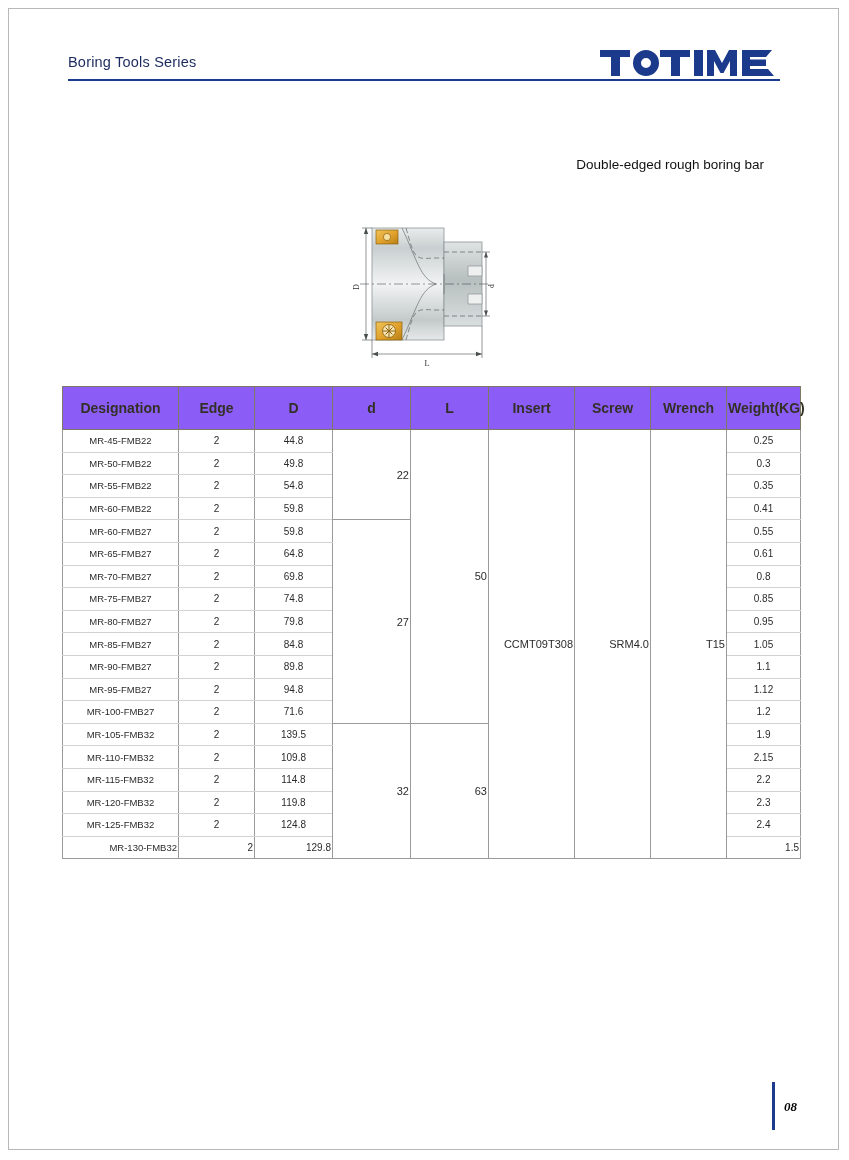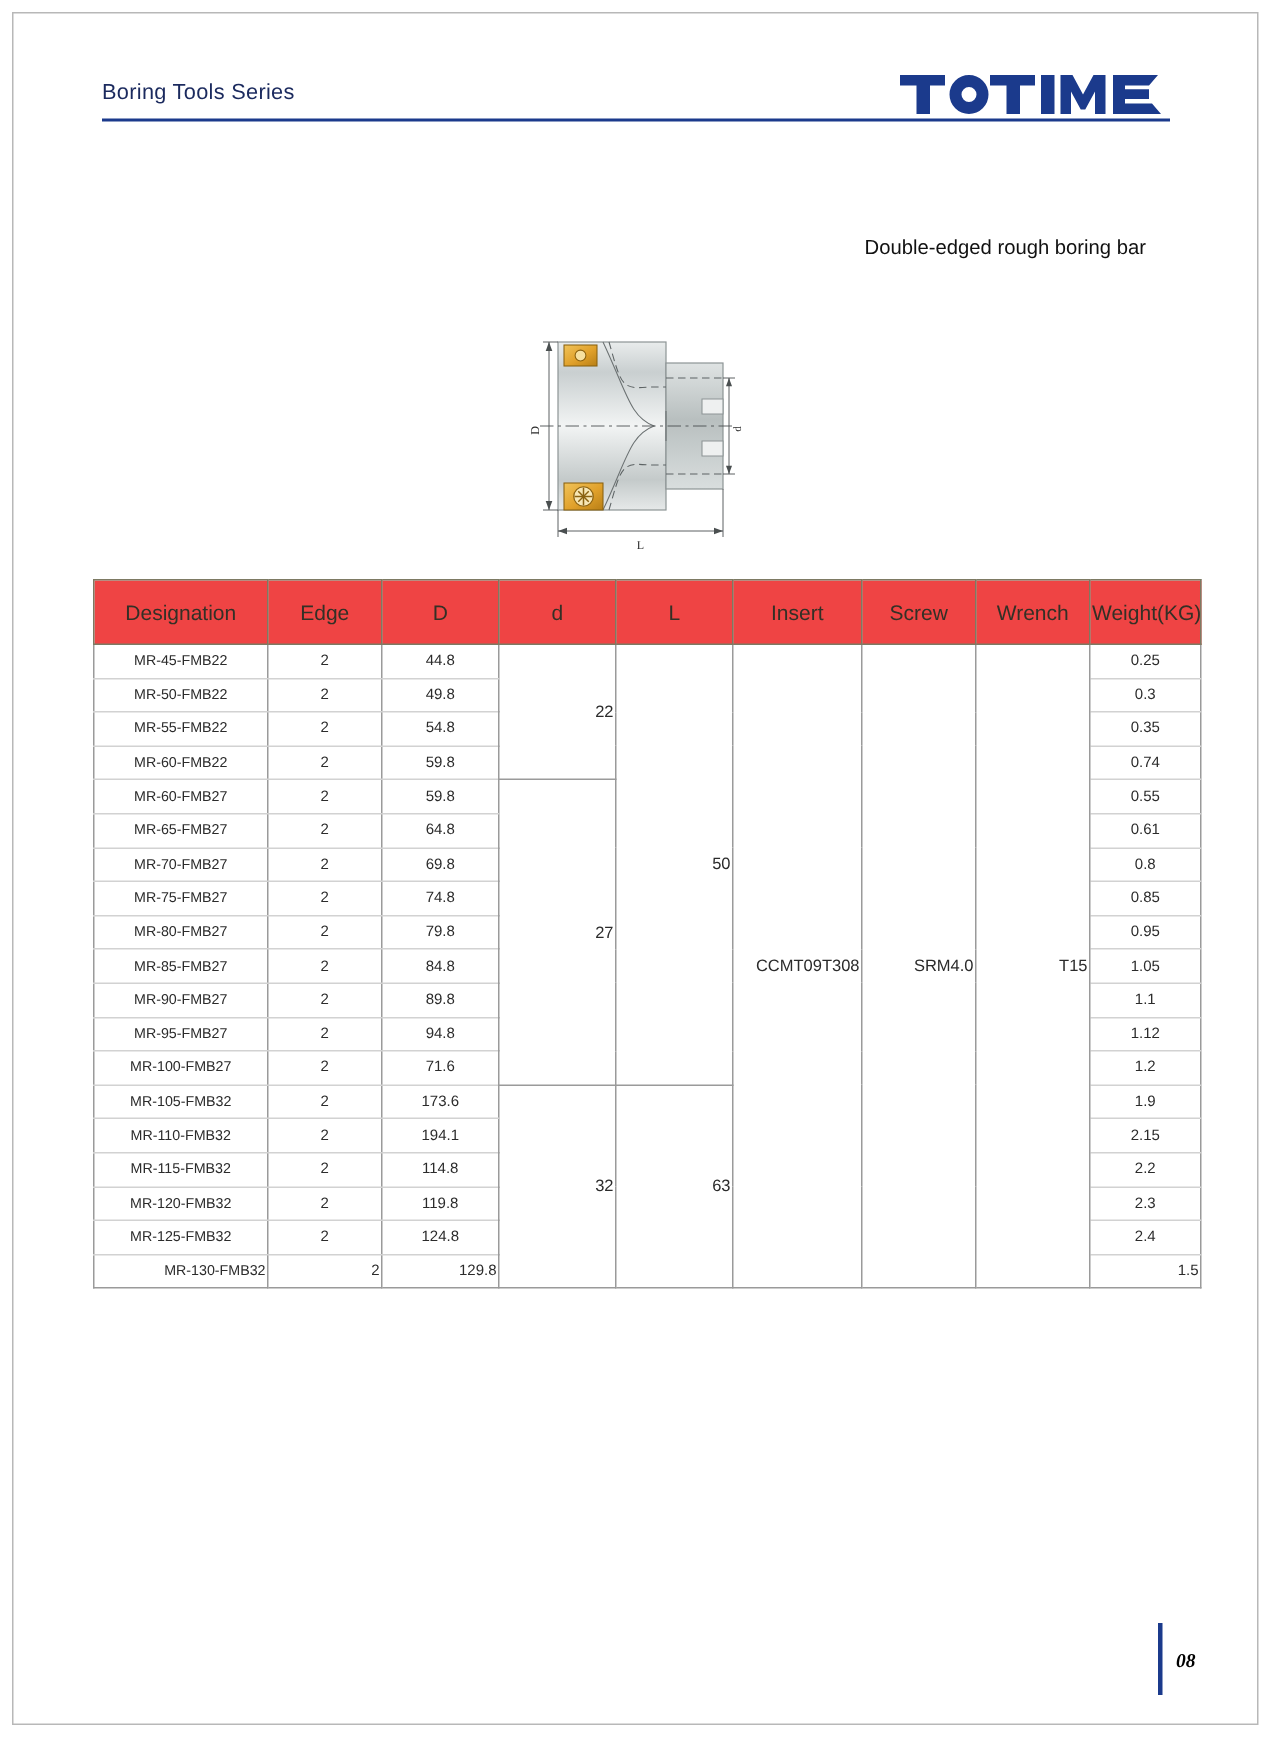--- a/index.html
+++ b/index.html
@@ -86,23 +86,23 @@
   .spec-table {
     position: absolute;
     left: 62px;
     top: 386px;
     width: 718px;
     border-collapse: collapse;
     font-size: 10.5px;
     table-layout: fixed;
   }
   .spec-table th {
-    background: #ef4444;
+    background: #8b5cf6;
     color: #333026;
-    font-weight: normal;
+    font-weight: bold;
     font-size: 14px;
     height: 40px;
     border: 1px solid #7d7a63;
     text-align: center;
   }
   .spec-table td {
     border-left: 1px solid #9a9a9a;
     border-right: 1px solid #9a9a9a;
     border-top: 1px solid #d2d2d2;
     border-bottom: 1px solid #d2d2d2;
@@ -320,21 +320,21 @@
       <td class="desig">MR-55-FMB22</td>
       <td>2</td>
       <td>54.8</td>
       <td>0.35</td>
     </tr>
 
     <tr>
       <td class="desig">MR-60-FMB22</td>
       <td>2</td>
       <td>59.8</td>
-      <td>0.74</td>
+      <td>0.41</td>
     </tr>
 
     <tr>
       <td class="desig">MR-60-FMB27</td>
       <td>2</td>
       <td>59.8</td>
       <td class="group" rowspan="9">27</td>
       <td>0.55</td>
     </tr>
 
@@ -390,30 +390,30 @@
     <tr>
       <td class="desig">MR-100-FMB27</td>
       <td>2</td>
       <td>71.6</td>
       <td>1.2</td>
     </tr>
 
     <tr>
       <td class="desig">MR-105-FMB32</td>
       <td>2</td>
-      <td>173.6</td>
+      <td>139.5</td>
       <td class="group" rowspan="6">32</td>
       <td class="group" rowspan="6">63</td>
       <td>1.9</td>
     </tr>
 
     <tr>
       <td class="desig">MR-110-FMB32</td>
       <td>2</td>
-      <td>194.1</td>
+      <td>109.8</td>
       <td>2.15</td>
     </tr>
 
     <tr>
       <td class="desig">MR-115-FMB32</td>
       <td>2</td>
       <td>114.8</td>
       <td>2.2</td>
     </tr>
 

